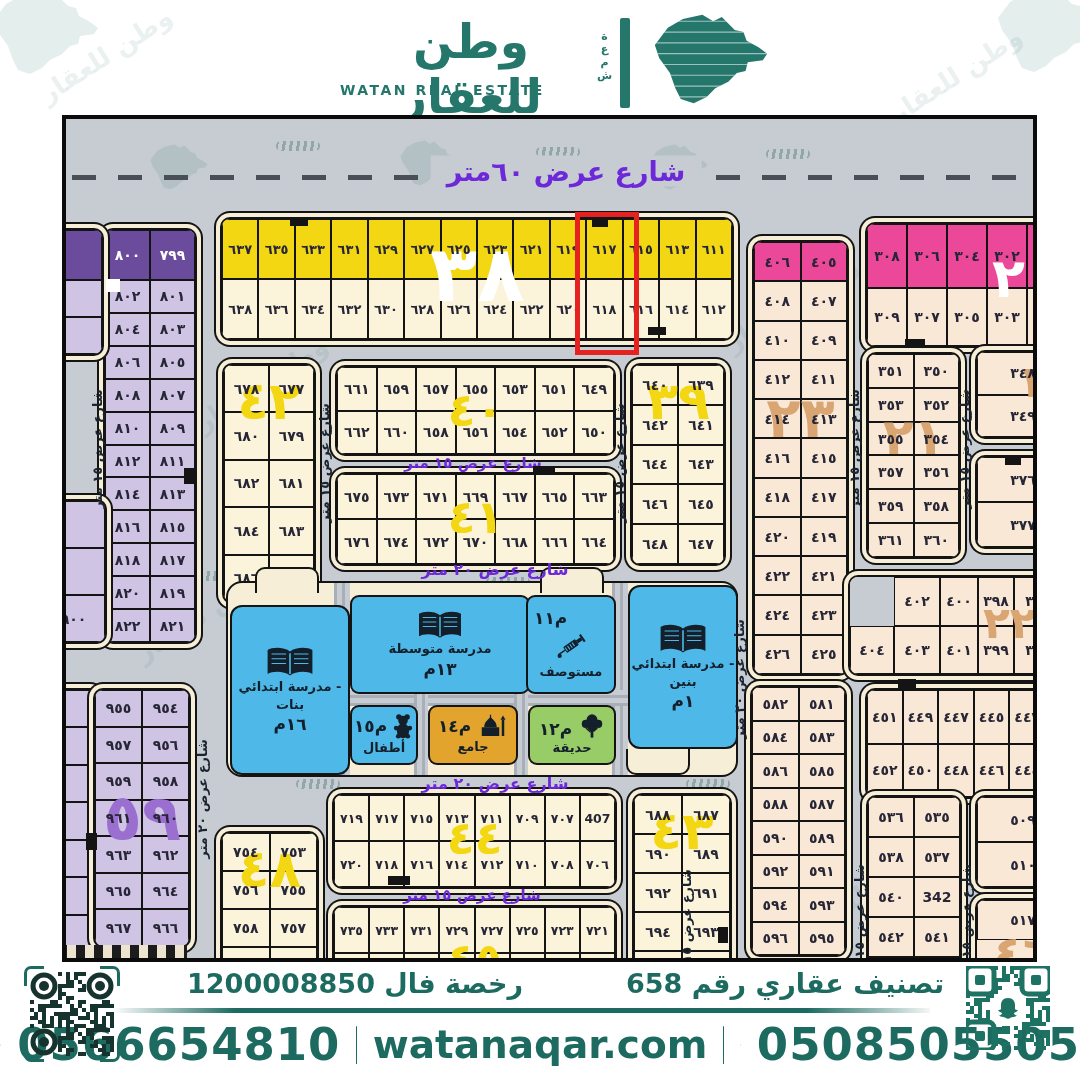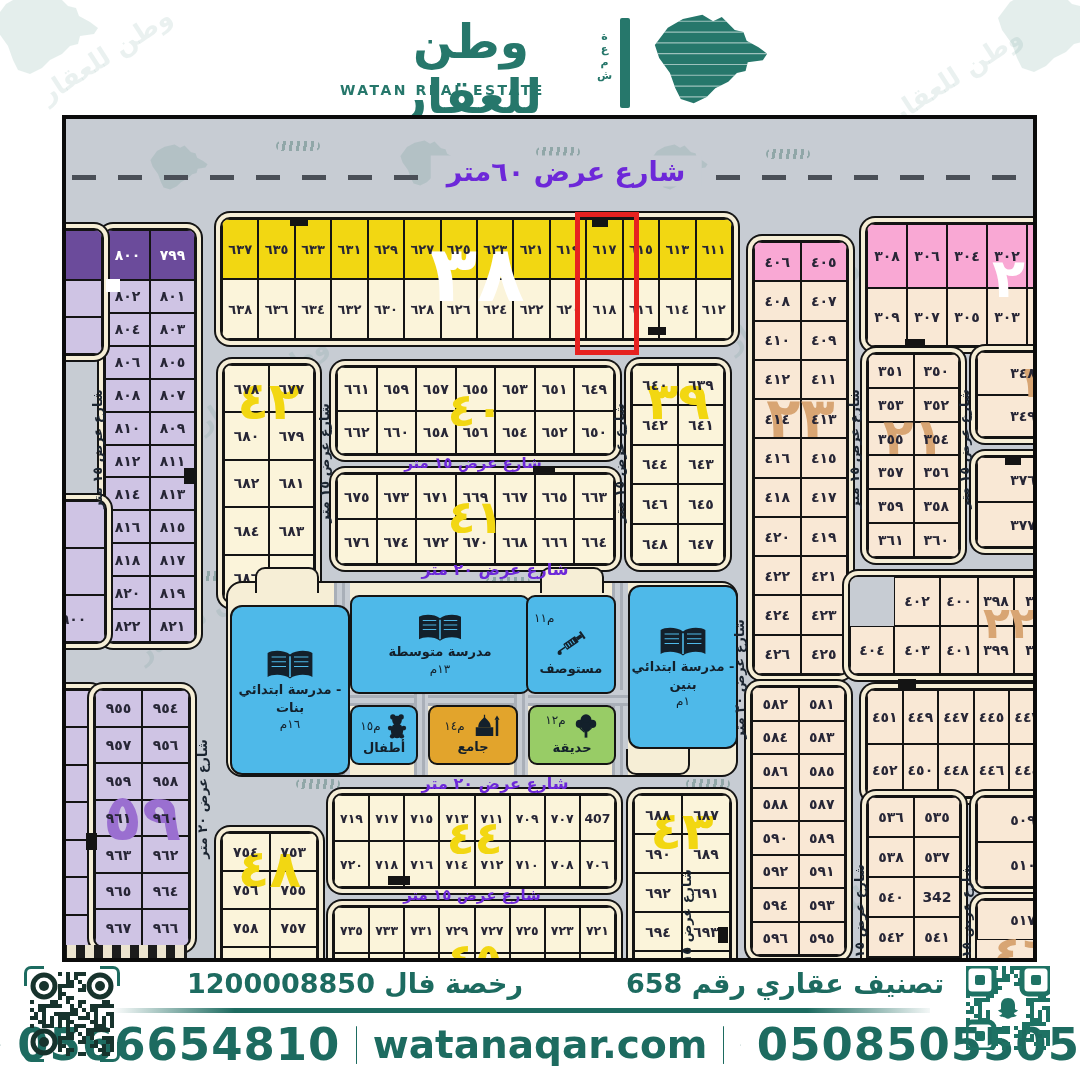--- a/index.html
+++ b/index.html
@@ -24,21 +24,21 @@
   .blk{position:absolute;display:grid;grid-template-columns:repeat(var(--cols),1fr);
        grid-auto-rows:1fr;background:#fbf4da;border:2px solid #141414;border-radius:10px;
        box-shadow:0 0 0 4px #f6eed6,0 0 0 6px #141414;overflow:hidden;z-index:2}
   .cell{border:1px solid #141414;display:flex;align-items:center;justify-content:center;position:relative}
   .cell span{position:relative;z-index:3;font-weight:700;font-size:14px;color:#272636}
   .notch{background:#c7ccd3;border:none}
   .bignum{position:absolute;z-index:2;font-weight:700;line-height:1;pointer-events:none;text-align:center}
   .purpleblk{background:#cfc4e4}
   .tanblk{background:#f9e8d5}
   .c38 .cell.r0{background:#f2d712}
-  .cDarkTan .cell.r0{background:#f9a8d4}
+  .cDarkTan .cell.r0{background:#ec4899}
   .cDarkPur .cell.r0{background:#6b4b9b}
   .cDarkPur .cell.r0 span{color:#fff}
   .c38 .cell span{font-size:13px}
   .cSmall .cell span{font-size:12.5px}
   #b38 .bignum{color:#fff;font-size:78px;left:0;right:0;top:16px}
   #btr .bignum{color:#fff;font-size:54px;left:125px;top:28px;width:90px;text-align:left}
   #b49 .bignum{color:#9a6fd0;font-size:64px;left:0;right:0;top:146px}
   #b59 .bignum{color:#9a6fd0;font-size:64px;left:0;right:0;top:96px}
   #b42 .bignum,#b39 .bignum,#b48 .bignum,#b43 .bignum{color:#f2d712;font-size:52px;left:0;right:0;top:10px}
   #b40 .bignum,#b41 .bignum,#b44 .bignum{color:#f2d712;font-size:46px;left:0;right:0;top:20px}
@@ -62,21 +62,21 @@
         background:repeating-linear-gradient(100deg,rgba(90,130,125,.5) 0 3px,transparent 3px 7px)}
   .zebra{position:absolute;height:13px;z-index:3;
         background:repeating-linear-gradient(90deg,#1c1c1c 0 9px,#ece4cf 9px 18px)}
   
   #services{position:absolute;left:160px;top:462px;width:508px;height:192px;background:#f6eed6;
             border:2.5px solid #141414;border-radius:16px;z-index:2}
   .svc{position:absolute;border:2px solid #141414;border-radius:9px;display:flex;flex-direction:column;
        align-items:center;justify-content:center;gap:1px;z-index:3;color:#13202b;text-align:center}
   .svc.blue{background:#4eb9e9}.svc.orange{background:#e2a42c}.svc.green{background:#98cc66}
   .svc .nm{font-size:13px;font-weight:700;line-height:1.25}
-  .svc .cd{font-size:12px;font-weight:400}
+  .svc .cd{font-size:17px;font-weight:700}
   .chv,.chh{position:absolute;z-index:2}
   .chv{background:repeating-linear-gradient(90deg,#a9afb8 0 3px,#c7ccd3 3px 8px)}
   .chh{background:repeating-linear-gradient(0deg,#a9afb8 0 3px,#c7ccd3 3px 8px)}
   .bracket{position:absolute;width:60px;height:24px;background:#f6eed6;border:2.5px solid #141414;z-index:2}
   .bracket.up{border-bottom:none;border-radius:10px 10px 0 0}
   .bracket.down{border-top:none;border-radius:0 0 10px 10px}
   
   #footer{position:absolute;left:0;top:962px;width:1080px;height:118px;background:#fff;z-index:2}
   .lic,.cls{position:absolute;top:6px;font-size:27px;font-weight:700;color:#1d6b60;text-align:center;direction:rtl}
   .lic{left:120px;width:470px}.cls{left:600px;width:370px}
@@ -1131,21 +1131,21 @@
             <path d="M10 20 C10 10 17 8 20 3 C23 8 30 10 30 20 Z"></path>
             <rect x="19" y="0" width="2" height="5"></rect>
             <rect x="38" y="8" width="4" height="26"></rect>
             <path d="M36 8 L40 1 L44 8 Z"></path>
           </svg>
       </div>
       <div class="nm">جامع</div>
     </div>
 
     <div class="svc green" style="left:300px;top:122px;width:84px;height:56px">
-      <div style="display:flex;align-items:flex-start;gap:7px">
+      <div style="display:flex;align-items:flex-end;gap:7px">
         <span class="cd">م١٢</span>
         <svg width="26" height="26" viewBox="0 0 36 38" fill="#13202b">
             <circle cx="18" cy="10" r="8"></circle>
             <circle cx="9" cy="16" r="6"></circle>
             <circle cx="27" cy="16" r="6"></circle>
             <circle cx="18" cy="20" r="7"></circle>
             <rect x="16" y="24" width="4" height="12"></rect>
             <path d="M16 28 L9 22 M20 27 L26 22" stroke="#13202b" stroke-width="2"></path>
           </svg>
       </div>

